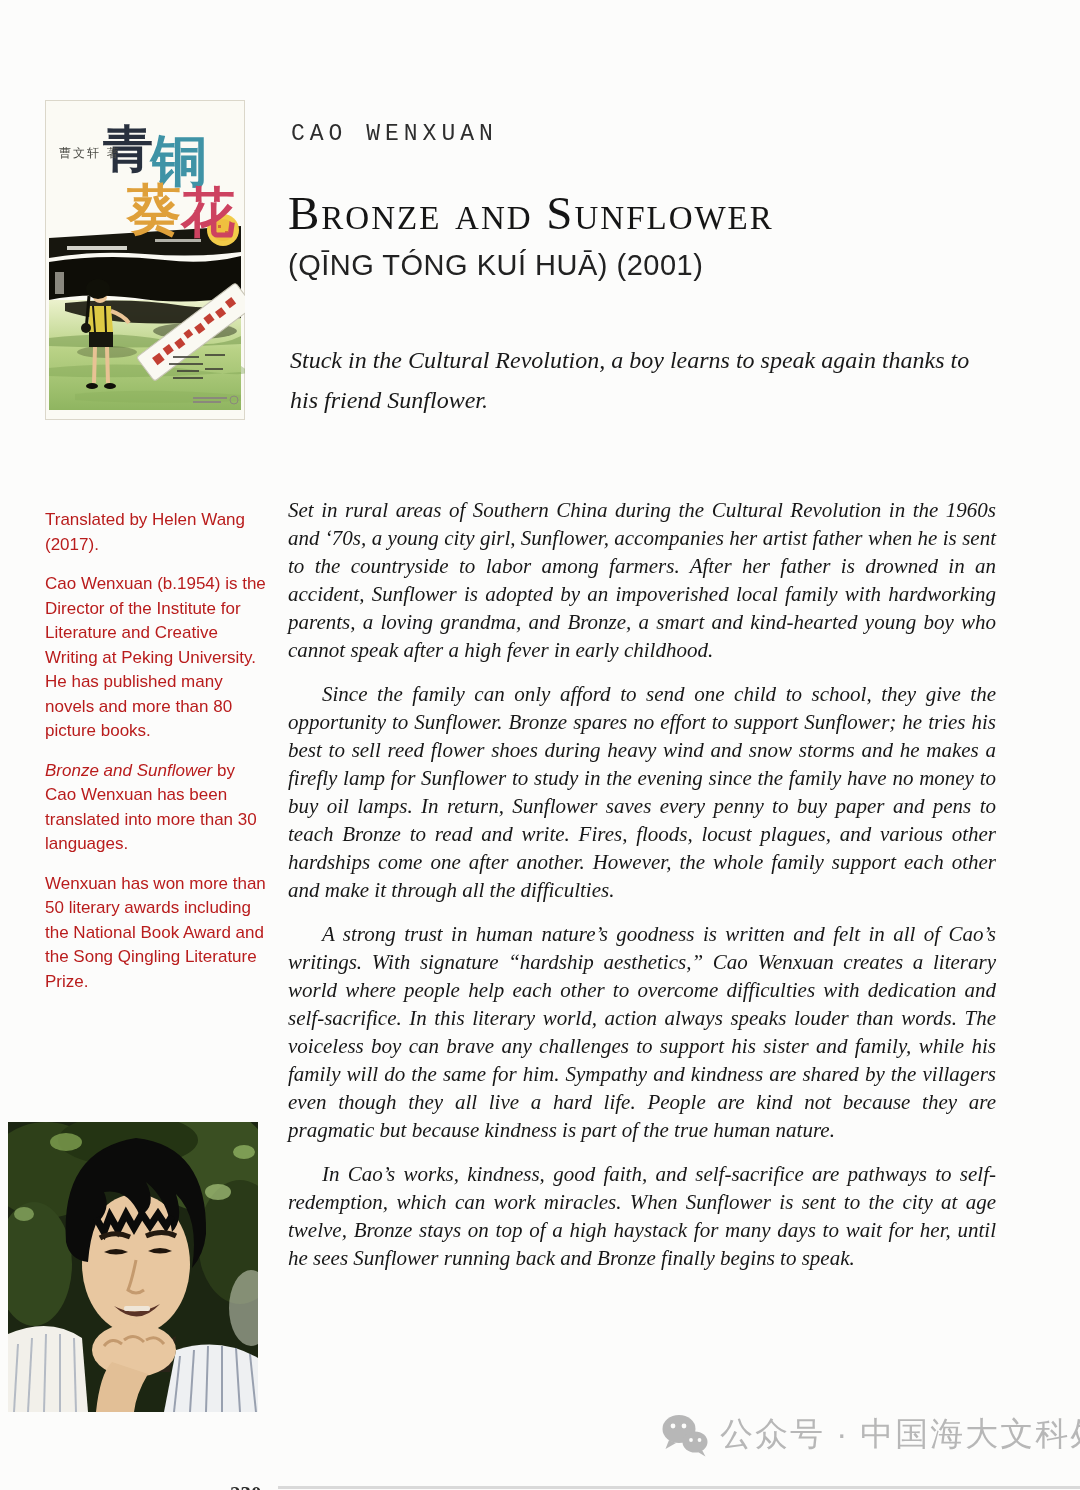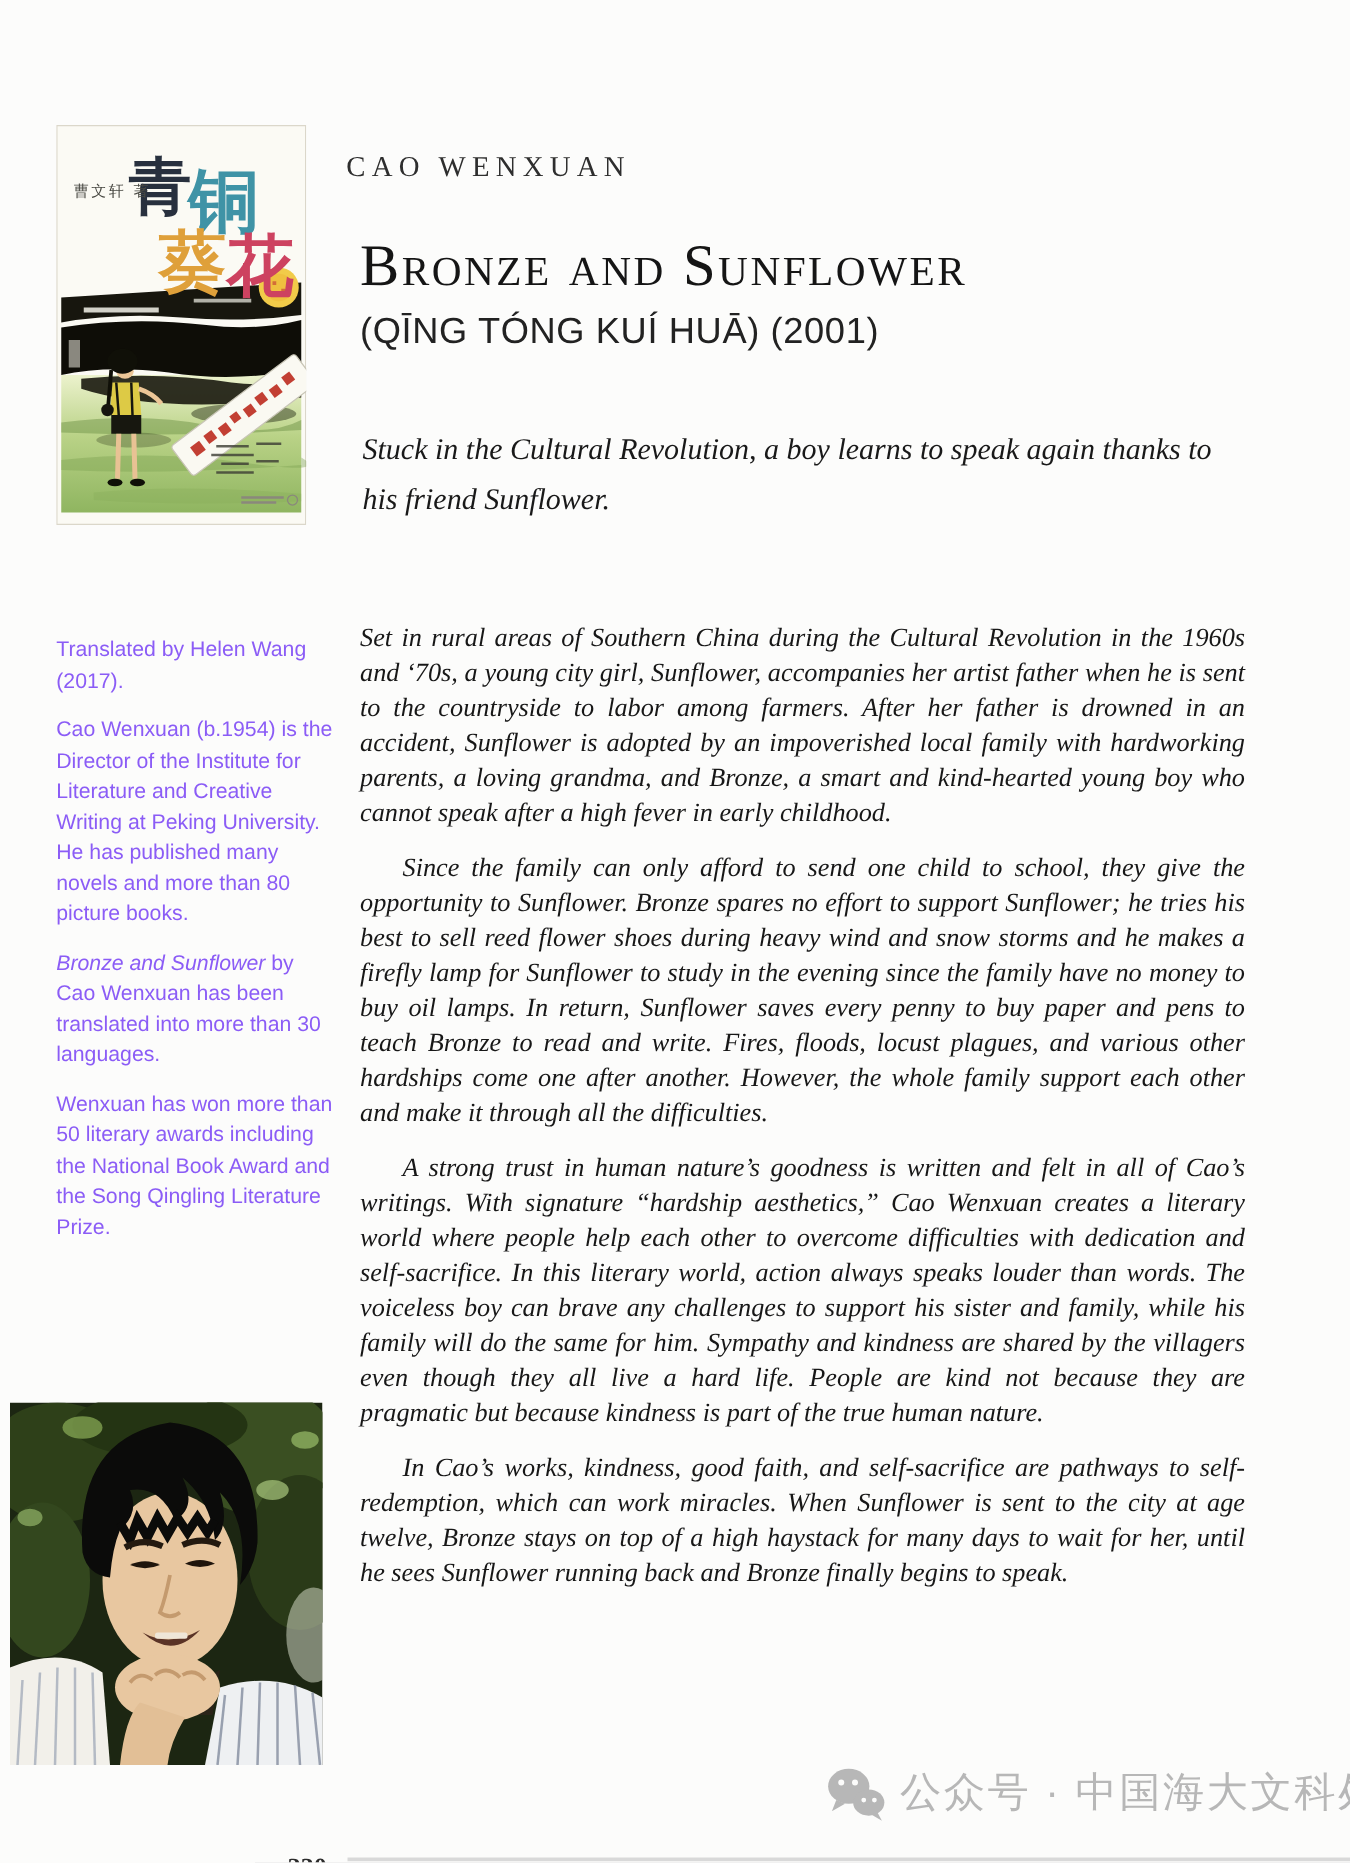--- a/index.html
+++ b/index.html
@@ -19,22 +19,22 @@
   .cover {
     position: absolute;
     left: 45px; top: 100px;
     width: 200px; height: 320px;
     display: block;
   }
 
   
   .author-heading {
     position: absolute;
-    left: 277px; top: 121px;
-    font-family: Liberation Serif, serif;
+    left: 291px; top: 121px;
+    font-family: Liberation Mono, monospace;
     font-size: 23px;
     letter-spacing: 5px;
     color: #2e2e2e;
   }
   .book-title {
     position: absolute;
     left: 288px; top: 186px;
     font-family: "Liberation Serif", serif;
     font-variant: small-caps;
     font-size: 47px;
@@ -64,21 +64,21 @@
   }
 
   
   .sidebar {
     position: absolute;
     left: 45px; top: 508px;
     width: 222px;
     font-family: "Liberation Sans", sans-serif;
     font-size: 17px;
     line-height: 24.5px;
-    color: #8b5cf6;
+    color: #b91c1c;
   }
   .sidebar p { margin-bottom: 15px; }
   .sidebar i { font-style: italic; }
 
   
   .article {
     position: absolute;
     left: 288px; top: 496px;
     width: 708px;
     font-family: "Liberation Serif", serif;

